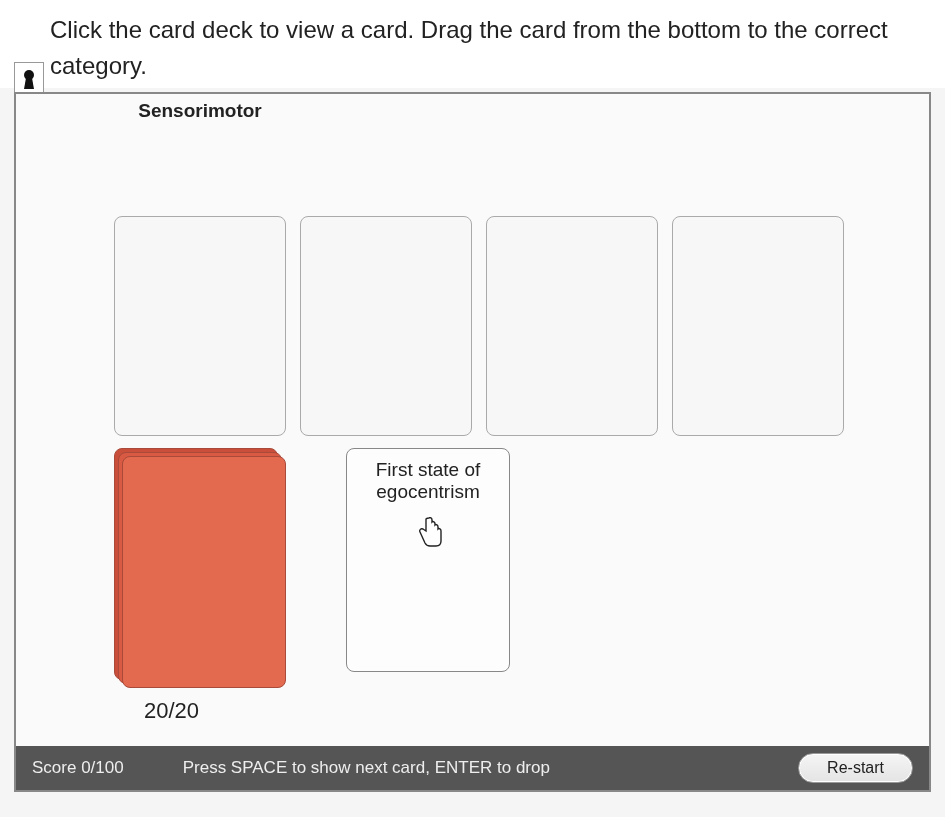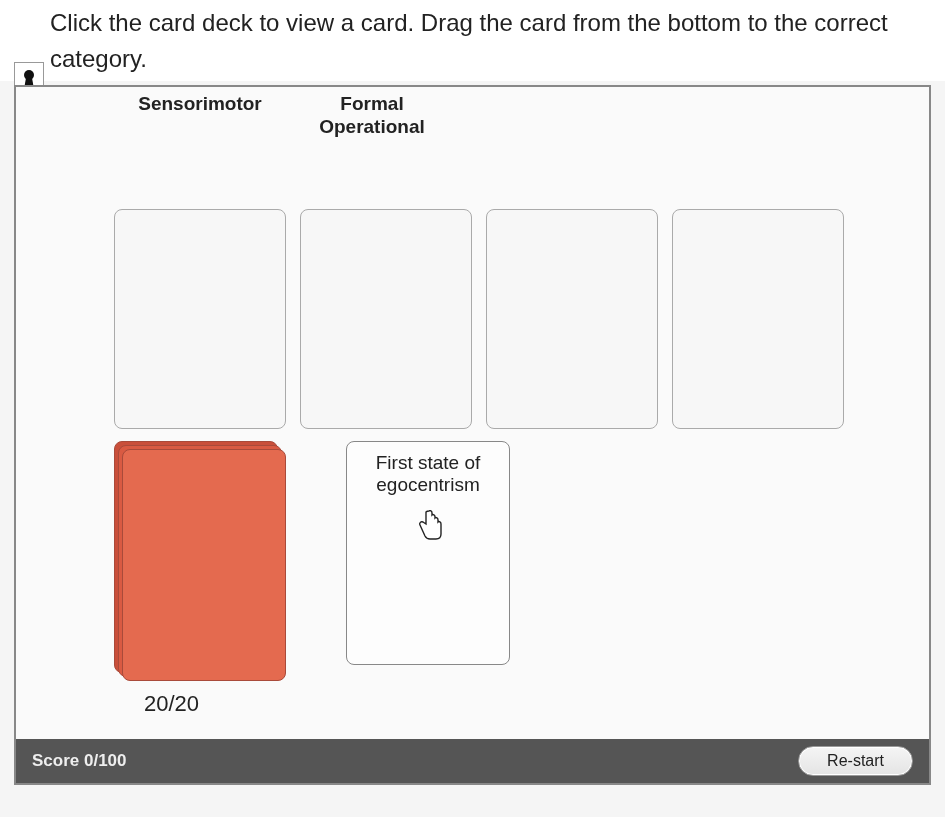--- a/index.html
+++ b/index.html
@@ -5,21 +5,21 @@
     * { margin: 0; padding: 0; box-sizing: border-box; }
     body {
       font-family: Arial, Helvetica, sans-serif;
       background: #f5f5f5;
       width: 945px;
       height: 817px;
       overflow: hidden;
       position: relative;
     }
     .header {
-      padding: 5px 20px 4px 50px;
+      padding: 12px 20px 4px 50px;
       font-size: 24px;
       color: #222;
       line-height: 1.5;
       background: #fff;
     }
     .keyhole-icon {
       position: absolute;
       top: 62px;
       left: 14px;
       width: 30px;
@@ -122,21 +122,21 @@
       position: absolute;
       left: 0; right: 0; bottom: 0;
       height: 44px;
       background: #555;
       color: #eee;
       display: flex;
       align-items: center;
       padding: 0 16px;
       font-size: 17px;
     }
-    .score { font-weight: bold; margin-right: 59px; }
+    .score { font-weight: normal; margin-right: 59px; }
     .hint { flex: 0 0 auto; }
     .spacer { flex: 1; }
     .restart-btn {
       background: linear-gradient(#f5f5f5, #e4e4e4);
       border: 1px solid #999;
       border-radius: 15px;
       padding: 5px 28px;
       font-size: 16px;
       color: #222;
       cursor: pointer;
@@ -152,21 +152,20 @@
   <svg viewBox="0 0 16 22">
     <circle cx="8" cy="7" r="5" fill="#111"></circle>
     <path d="M5 10 L3 21 L13 21 L11 10 Z" fill="#111"></path>
   </svg>
 </div>
 
 <div class="game-frame">
 
   <div class="categories-row">
     <div class="category-label">Sensorimotor</div>
-    <div class="category-label">Formal Operational</div>
   </div>
 
   <div class="dropzones-row">
     <div class="dropzone"></div>
     <div class="dropzone"></div>
     <div class="dropzone"></div>
     <div class="dropzone"></div>
   </div>
 
   <div class="bottom-row">
@@ -184,17 +183,18 @@
       <span class="cursor-icon">
         <svg viewBox="0 0 26 30">
           <path d="M9 2 L9 14 L6 12 C4 11 2 13 3 15 L8 26 C9 28 11 29 13 29 L19 29 C22 29 24 27 24 24 L24 14 C24 12 22 11 21 12 L21 10 C21 8 19 7 18 8 L18 7 C18 5 16 4 15 5 L15 3 C15 1 13 0 12 1 C10 1 9 2 9 2 Z" fill="#fff" stroke="#222" stroke-width="1.4"></path>
         </svg>
       </span>
     </div>
   </div>
 
   <div class="status-bar">
     <span class="score">Score 0/100</span>
+    <span class="hint">Press SPACE to show next card, ENTER to drop</span>
     <span class="spacer"></span>
     <button class="restart-btn">Re-start</button>
   </div>
 
 </div>
 
 </body></html>

